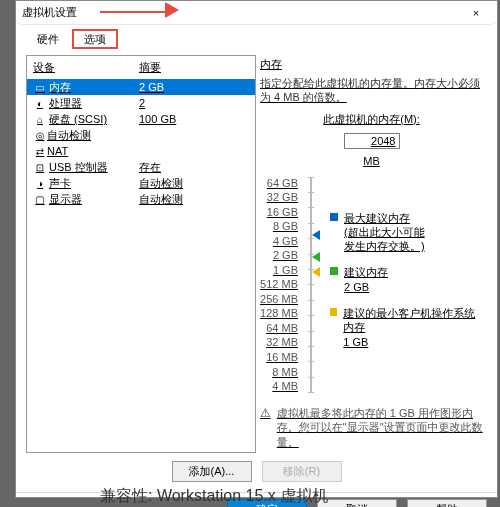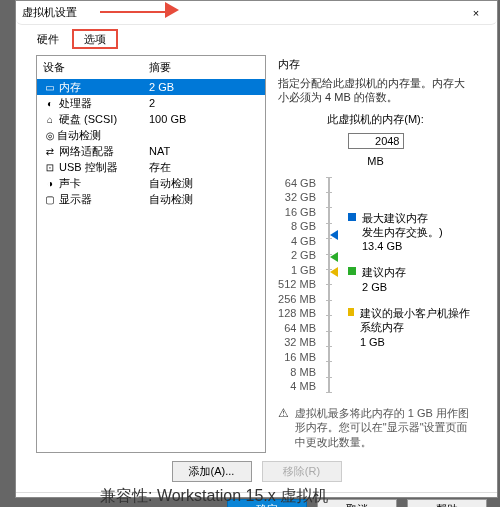--- a/index.html
+++ b/index.html
@@ -7,21 +7,21 @@
 .dialog { position: absolute; left: 15px; top: 0; width: 483px; height: 498px; background: #fff; border: 1px solid #888; }
 .titlebar { height: 24px; display: flex; align-items: center; padding: 0 6px; border-bottom: 1px solid #e8e8e8; border-radius: 6px; }
 .titlebar .title { flex: 1; }
 .titlebar .close { width: 30px; text-align: center; cursor: pointer; }
 .tabs { display: flex; padding: 4px 8px 0 8px; height: 24px; }
 .tab { padding: 2px 12px; border: 1px solid transparent; border-bottom: none; cursor: pointer; }
 .tab.active { }
 .options-tab { border: 2px solid #e74c3c; position: relative; padding: 1px 10px; }
 .callout-line { position: absolute; left: 84px; top: 10px; width: 68px; height: 2px; background: #e74c3c; }
 .callout-arrow { position: absolute; left: 148px; top: 2px; width: 0; height: 0; border-left: 8px solid transparent; border-right: 8px solid transparent; border-top: 14px solid #e74c3c; transform: rotate(-90deg); }
-.content { display: flex; padding: 6px 20px; gap: 8px; height: 410px; }
+.content { display: flex; padding: 6px 10px; height: 410px; text-decoration: underline; }
 .left-pane { width: 230px; border: 1px solid #999; }
 .list-header { display: flex; padding: 4px 6px 2px 6px; }
 .list-header .col1 { width: 106px; }
 .list { margin-top: 2px; }
 .row { display: flex; align-items: center; padding: 1px 6px; height: 16px; cursor: pointer; }
 .row.selected { background: #0078d7; color: #fff; }
 .row .icon { width: 14px; display: inline-block; text-align: center; font-size: 10px; }
 .row .name { width: 92px; padding-left: 2px; }
 .row .val { }
 .right-pane { flex: 1; padding: 2px 4px 4px 4px; display: flex; flex-direction: column; }
@@ -90,21 +90,20 @@
             <span class="icon">⌂</span>
             <span class="name">硬盘 (SCSI)</span>
             <span class="val">100 GB</span>
           </div>
           <div class="row">
             <span class="icon">◎</span>
             <span class="val">自动检测</span>
           </div>
           <div class="row">
             <span class="icon">⇄</span>
-            <span class="name">网络适配器</span>
             <span class="val">NAT</span>
           </div>
           <div class="row">
             <span class="icon">⊡</span>
             <span class="name">USB 控制器</span>
             <span class="val">存在</span>
           </div>
           <div class="row">
             <span class="icon">◑</span>
             <span class="name">声卡</span>
@@ -166,22 +165,22 @@
             </div>
           <div class="marker blue" style="top:25%"></div>
           <div class="marker green" style="top:35%"></div>
           <div class="marker yellow" style="top:42%"></div>
         </div>
         <div class="legend">
           <div class="legend-item">
             <div class="legend-sw" style="background:#0066cc"></div>
             <div class="legend-txt">
               <div>最大建议内存</div>
+              <div>(超出此大小可能</div>
               <div>发生内存交换。)</div>
-              <div>13.4 GB</div>
             </div>
           </div>
           <div class="legend-item">
             <div class="legend-sw" style="background:#2aad2a"></div>
             <div class="legend-txt">
               <div>建议内存</div>
               <div>2 GB</div>
             </div>
           </div>
           <div class="legend-item">

